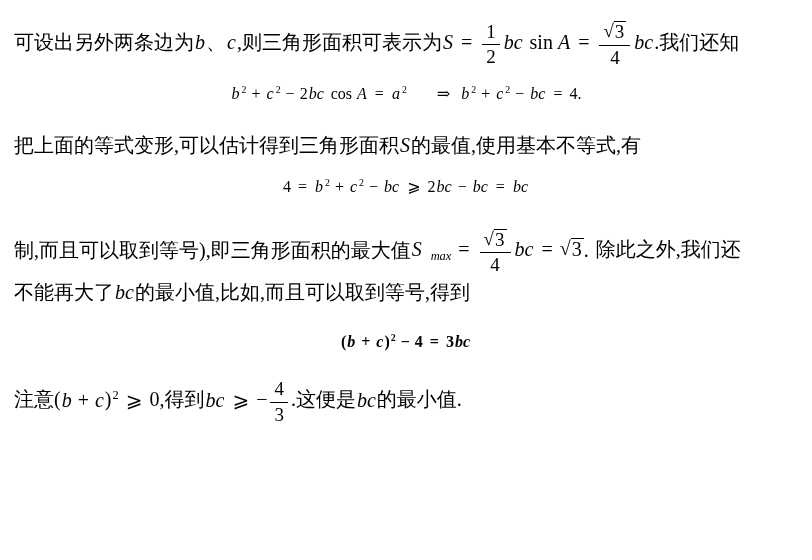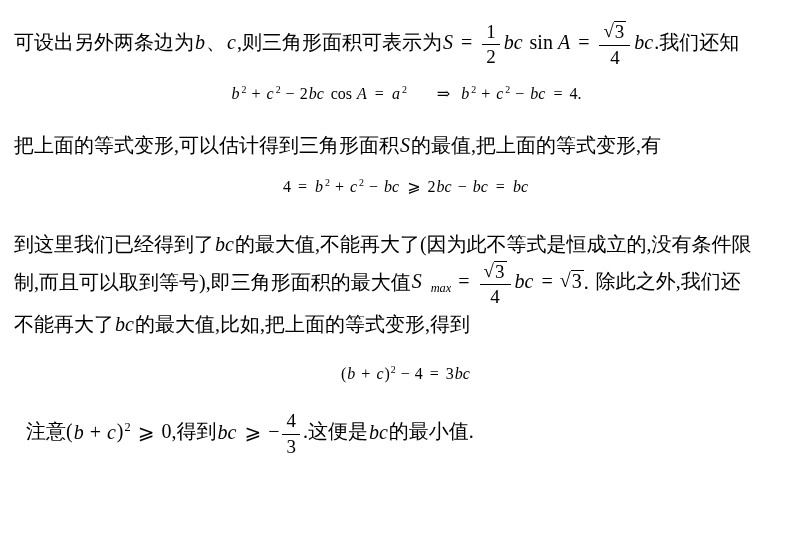--- a/index.html
+++ b/index.html
@@ -23,41 +23,40 @@
   sub.s{font-size:0.62em;font-style:italic;vertical-align:-0.28em;line-height:0;margin-left:8px;}
   .frac{display:inline-block;vertical-align:middle;text-align:center;line-height:1.08;margin:0 3px;font-size:0.95em;}
   .fn{display:block;padding:1px 4px 2px;border-bottom:1.4px solid #000;}
   .fd{display:block;padding:2px 4px 0;}
   .sqrt{display:inline-block;white-space:nowrap;line-height:1.05;}
   .rs{display:inline-block;transform:translateY(-1px);}
   .rb{display:inline-block;border-top:1.4px solid #000;padding:0 2px 0 1px;}
   .eq{text-align:center;font-size:16px;line-height:1.3;}
   .eq1{margin:16px 0 24px;}
   .eq2{margin:16px 0 30px;}
-  .eq3{margin:24px 0 26px;}
-  .p4{line-height:1.6;margin-left:12px;}
+  .eq3{margin:24px 0 26px;font-weight:bold;}
+  .p4{line-height:1.6;}
 </style>
 </head>
 <body>
 
 <main class="doc">
 
   <div class="para">
     <span class="line"><span class="cjk">可设出另外两条边为</span><span class="v">b</span><span class="cjk">、</span><span class="v">c</span><span class="cjk">,则三角形面积可表示为</span><span class="v">S</span><span class="o">=</span><span class="frac"><span class="fn">1</span><span class="fd">2</span></span><span class="v">bc</span><span class="fnm">sin</span><span class="v">A</span><span class="o">=</span><span class="frac"><span class="fn"><span class="sqrt"><span class="rs">√</span><span class="rb">3</span></span></span><span class="fd">4</span></span><span class="v">bc</span><span class="cjk">.我们还知</span></span>
   </div>
 
   <div class="eq eq1"><span class="v">b</span><sup class="e">2</sup><span class="ob">+</span><span class="v">c</span><sup class="e">2</sup><span class="ob">−</span><span class="n">2</span><span class="v">bc</span><span class="fnm">cos</span><span class="v">A</span><span class="o">=</span><span class="v">a</span><sup class="e">2</sup><span class="arrow">⇒</span><span class="v">b</span><sup class="e">2</sup><span class="ob">+</span><span class="v">c</span><sup class="e">2</sup><span class="ob">−</span><span class="v">bc</span><span class="o">=</span><span class="n">4.</span></div>
 
-  <div class="para"><span class="cjk">把上面的等式变形,可以估计得到三角形面积</span><span class="v">S</span><span class="cjk">的最值,把上面的等式变形,有</span></div>
+  <div class="para"><span class="cjk">把上面的等式变形,可以估计得到三角形面积</span><span class="v">S</span><span class="cjk">的最值,使用基本不等式,有</span></div>
 
   <div class="eq eq2"><span class="n">4</span><span class="o">=</span><span class="v">b</span><sup class="e">2</sup><span class="ob">+</span><span class="v">c</span><sup class="e">2</sup><span class="ob">−</span><span class="v">bc</span><span class="o">⩾</span><span class="n">2</span><span class="v">bc</span><span class="ob">−</span><span class="v">bc</span><span class="o">=</span><span class="v">bc</span></div>
 
   <div class="para">
-    <span class="line"><span class="cjk">到这里我们已经得到了</span><span class="v">bc</span><span class="cjk">的最大值,不能再大了(因为此不等式是恒成立的,没有条件限</span></span>
     <span class="line"><span class="cjk">制,而且可以取到等号),即三角形面积的最大值</span><span class="v">S</span><sub class="s">max</sub><span class="o">=</span><span class="frac"><span class="fn"><span class="sqrt"><span class="rs">√</span><span class="rb">3</span></span></span><span class="fd">4</span></span><span class="v">bc</span><span class="o">=</span><span class="sqrt"><span class="rs">√</span><span class="rb">3</span></span><span class="n">.</span><span class="cjk" style="margin-left:7px;">除此之外,我们还</span></span>
-    <span class="line"><span class="cjk">不能再大了</span><span class="v">bc</span><span class="cjk">的最大值,比如,把上面的等式变形,得到</span></span>
+    <span class="line"><span class="cjk">不能再大了</span><span class="v">bc</span><span class="cjk">的最小值,比如,而且可以取到等号,得到</span></span>
   </div>
 
   <div class="eq eq3"><span class="n">(</span><span class="v">b</span><span class="ob">+</span><span class="v">c</span><span class="n">)</span><sup class="e">2</sup><span class="ob">−</span><span class="n">4</span><span class="o">=</span><span class="n">3</span><span class="v">bc</span></div>
 
   <div class="para p4"><span class="cjk">注意</span><span class="n">(</span><span class="v">b</span><span class="ob">+</span><span class="v">c</span><span class="n">)</span><sup class="e">2</sup><span class="o">⩾</span><span class="n">0,</span><span class="cjk">得到</span><span class="v">bc</span><span class="o">⩾</span><span class="n">−</span><span class="frac"><span class="fn">4</span><span class="fd">3</span></span><span class="n">.</span><span class="cjk">这便是</span><span class="v">bc</span><span class="cjk">的最小值.</span></div>
 
 </main>
 
 </body></html>

